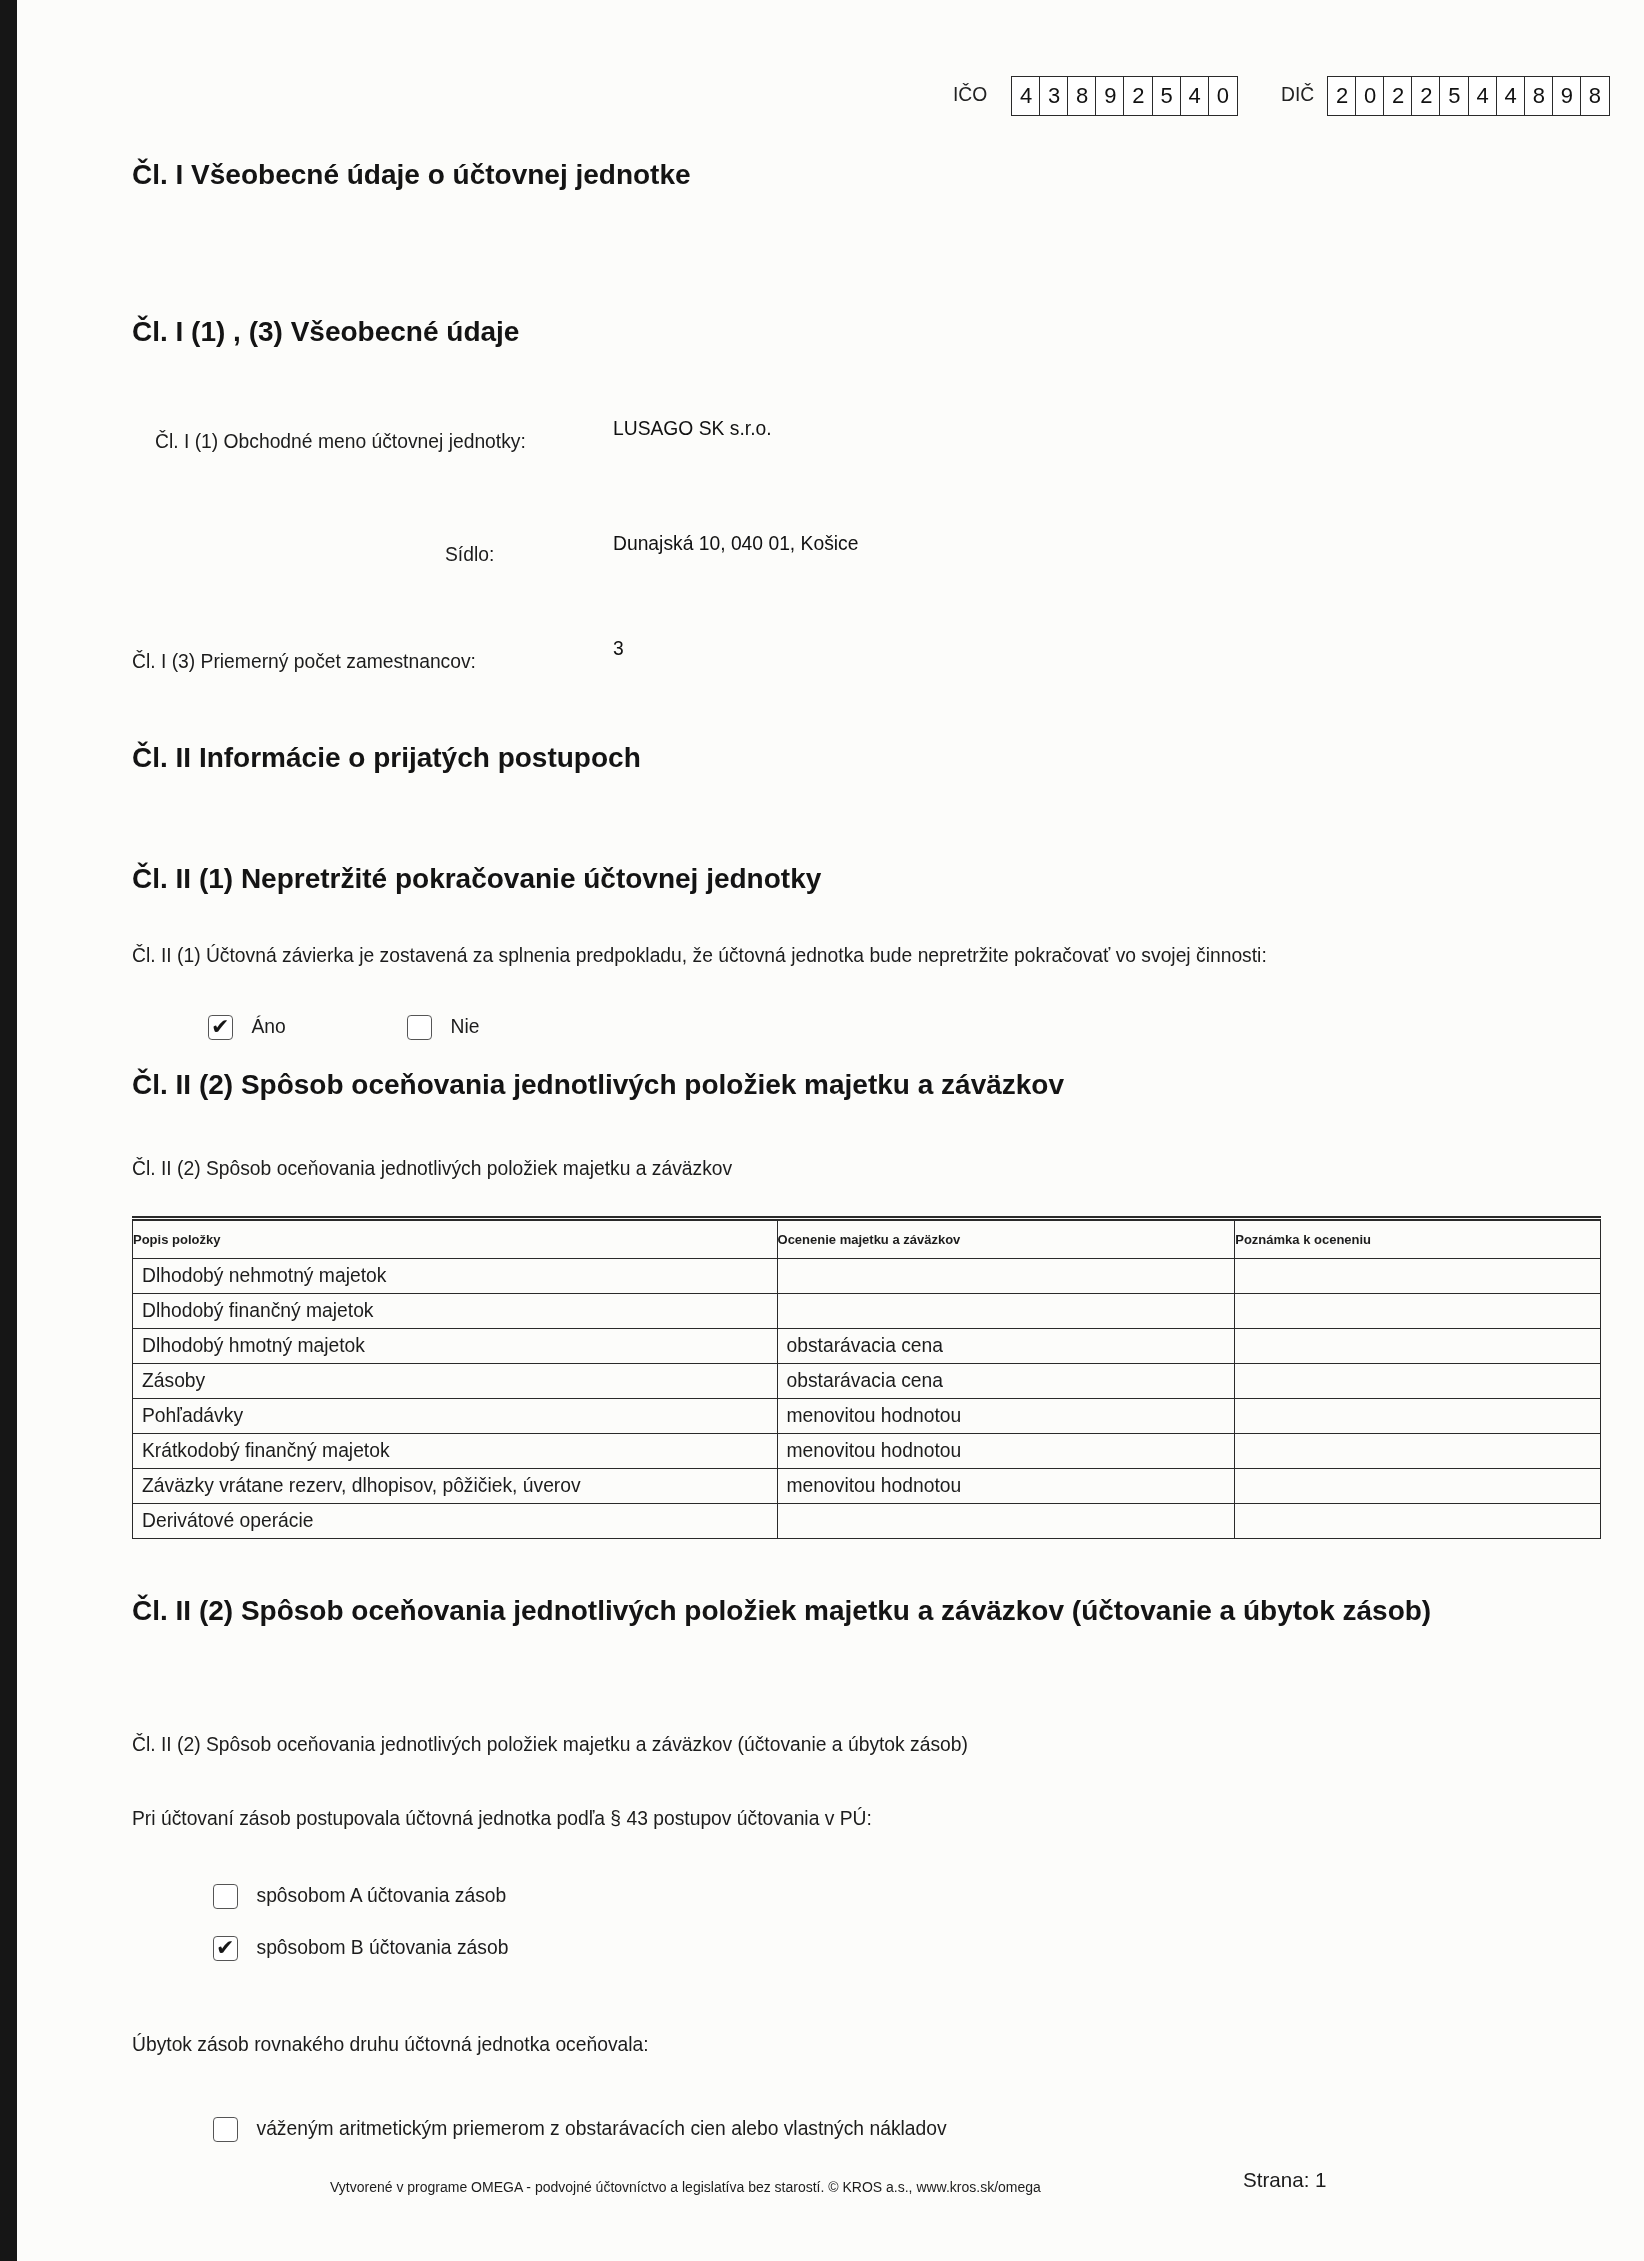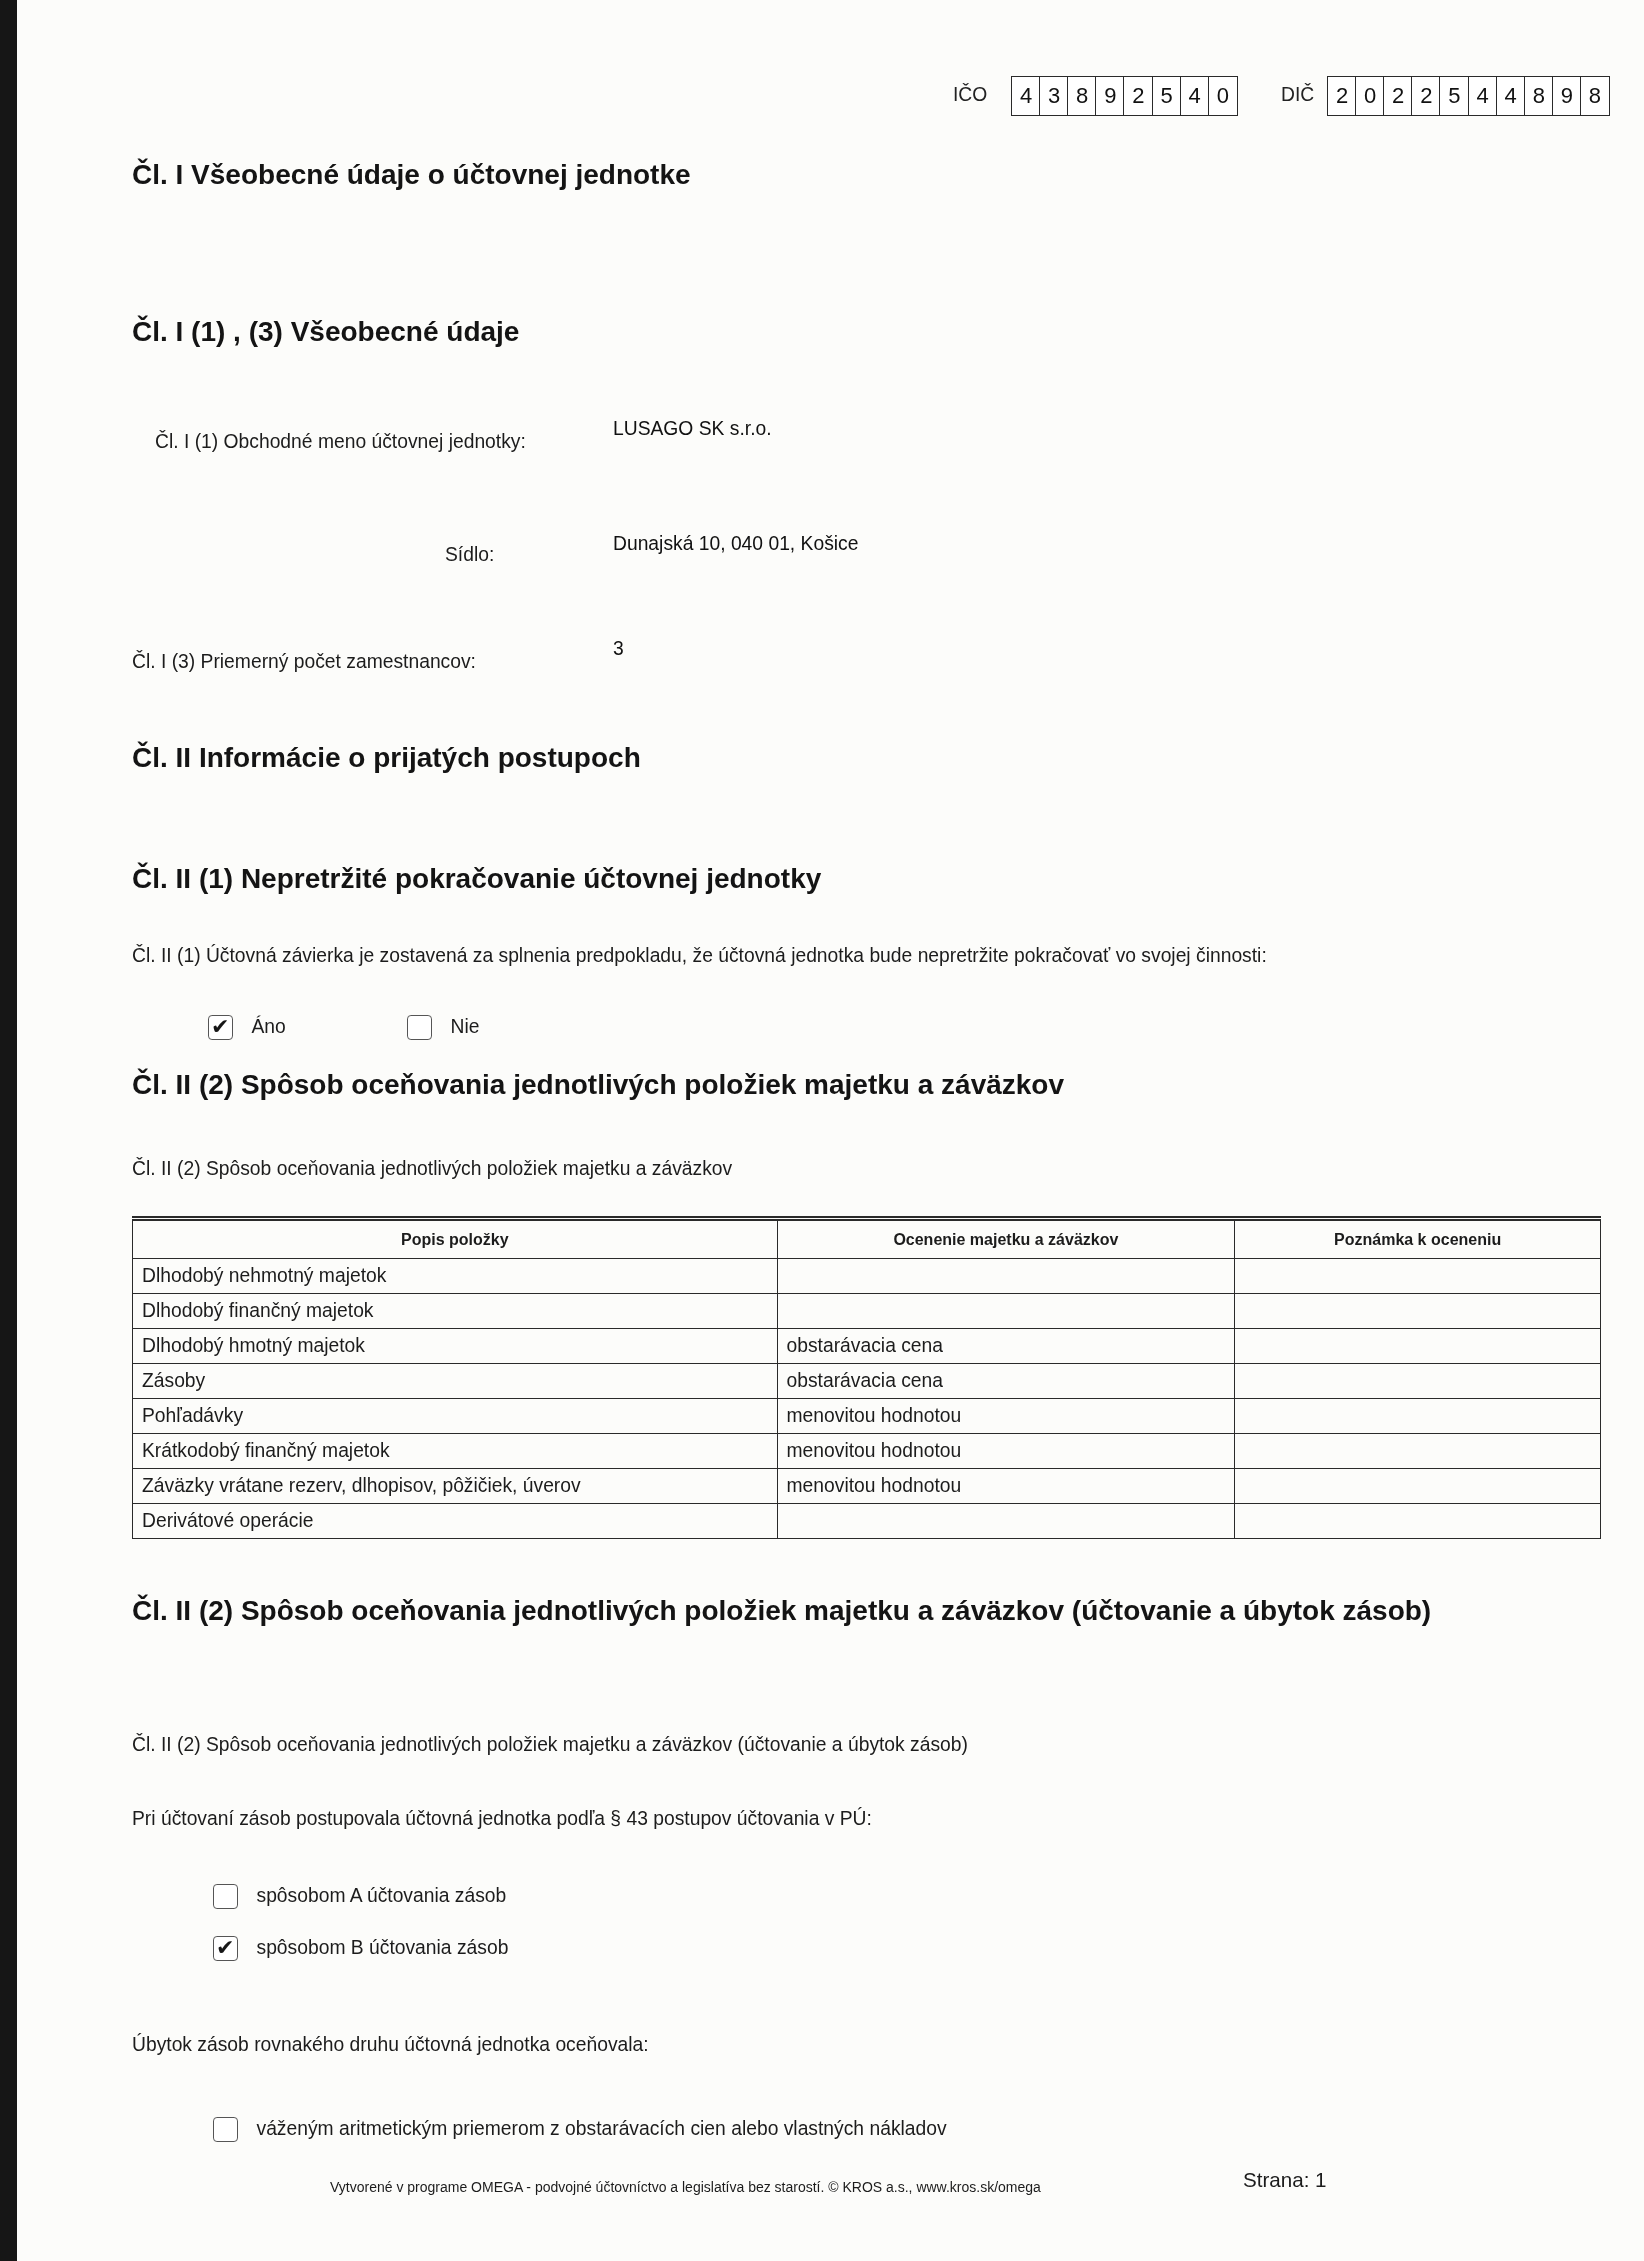--- a/index.html
+++ b/index.html
@@ -28,21 +28,21 @@
   .digit:first-child { margin-left:0; }
 
   .h { font-size:28px; font-weight:bold; color:#141414; }
   .p { font-size:19.3px; color:#1c1c1c; }
   .flabel { font-size:19.3px; color:#1c1c1c; }
   .fvalue { font-size:19.3px; color:#111; }
 
   .ocenenie-table { border-collapse:collapse; background:#fcfcfa; }
   .ocenenie-table, .ocenenie-table th, .ocenenie-table td { border:1.3px solid #2a2a2a; }
   .ocenenie-table { border-top:5.8px double #2a2a2a; border-left:1.9px solid #2a2a2a; border-right:1.9px solid #2a2a2a; border-bottom:1.9px solid #2a2a2a; }
-  .ocenenie-table th { height:40px; font-size:16px; font-weight:bold; text-align:center; vertical-align:middle; }
+  .ocenenie-table th { height:40px; font-size:13px; font-weight:bold; text-align:left; vertical-align:middle; }
   .ocenenie-table td { height:35px; font-size:19.3px; padding-left:9px; vertical-align:middle; }
 
   .cbrow { display:flex; align-items:center; gap:19px; }
   .cb {
     width:24.5px; height:24.5px; border:1.9px solid #555; border-radius:3.9px;
     background:#fff; display:flex; align-items:center; justify-content:center;
     flex:0 0 auto;
   }
   .cb.checked::after { content:"✔"; font-size:22px; font-weight:bold; color:#161616; line-height:1; }
   .cb-label { font-size:19.3px; }

